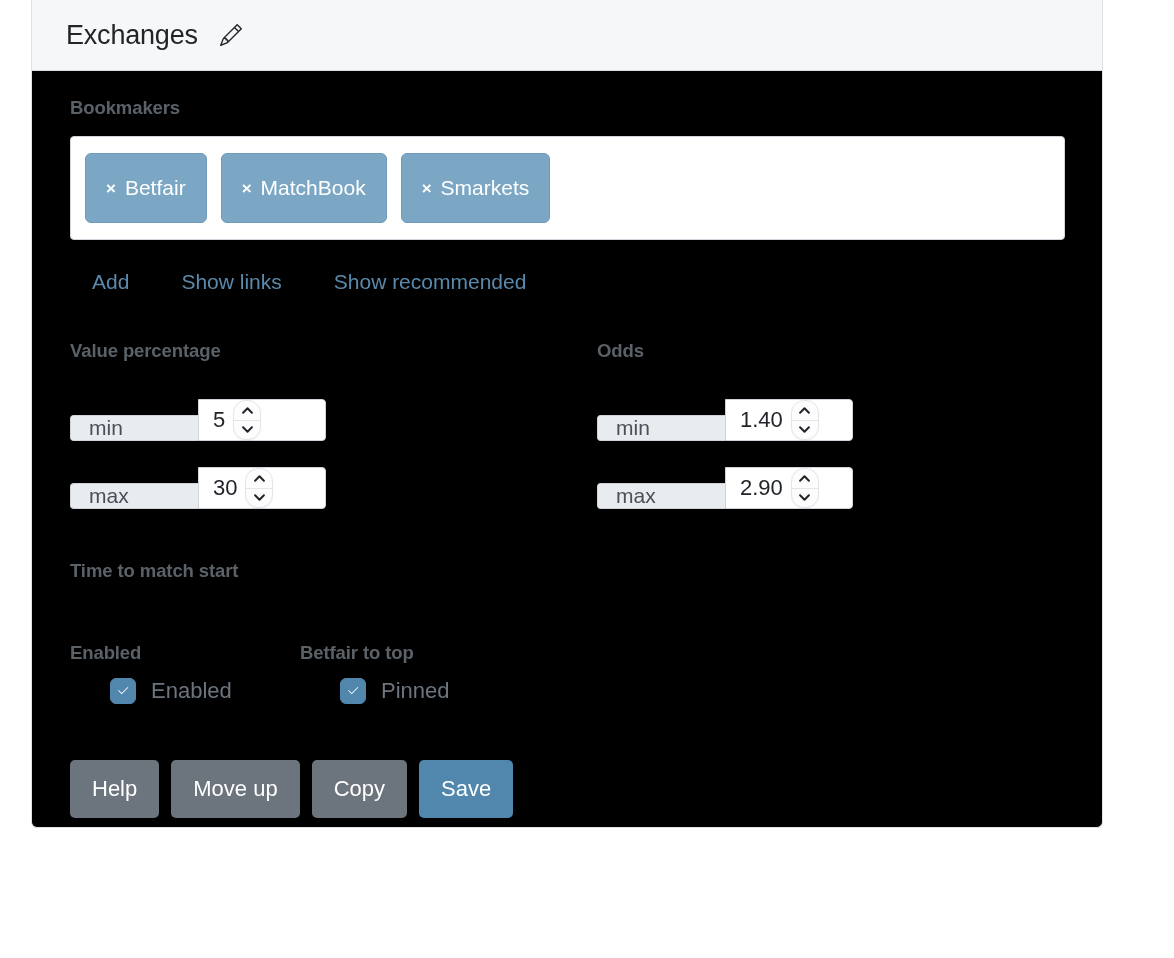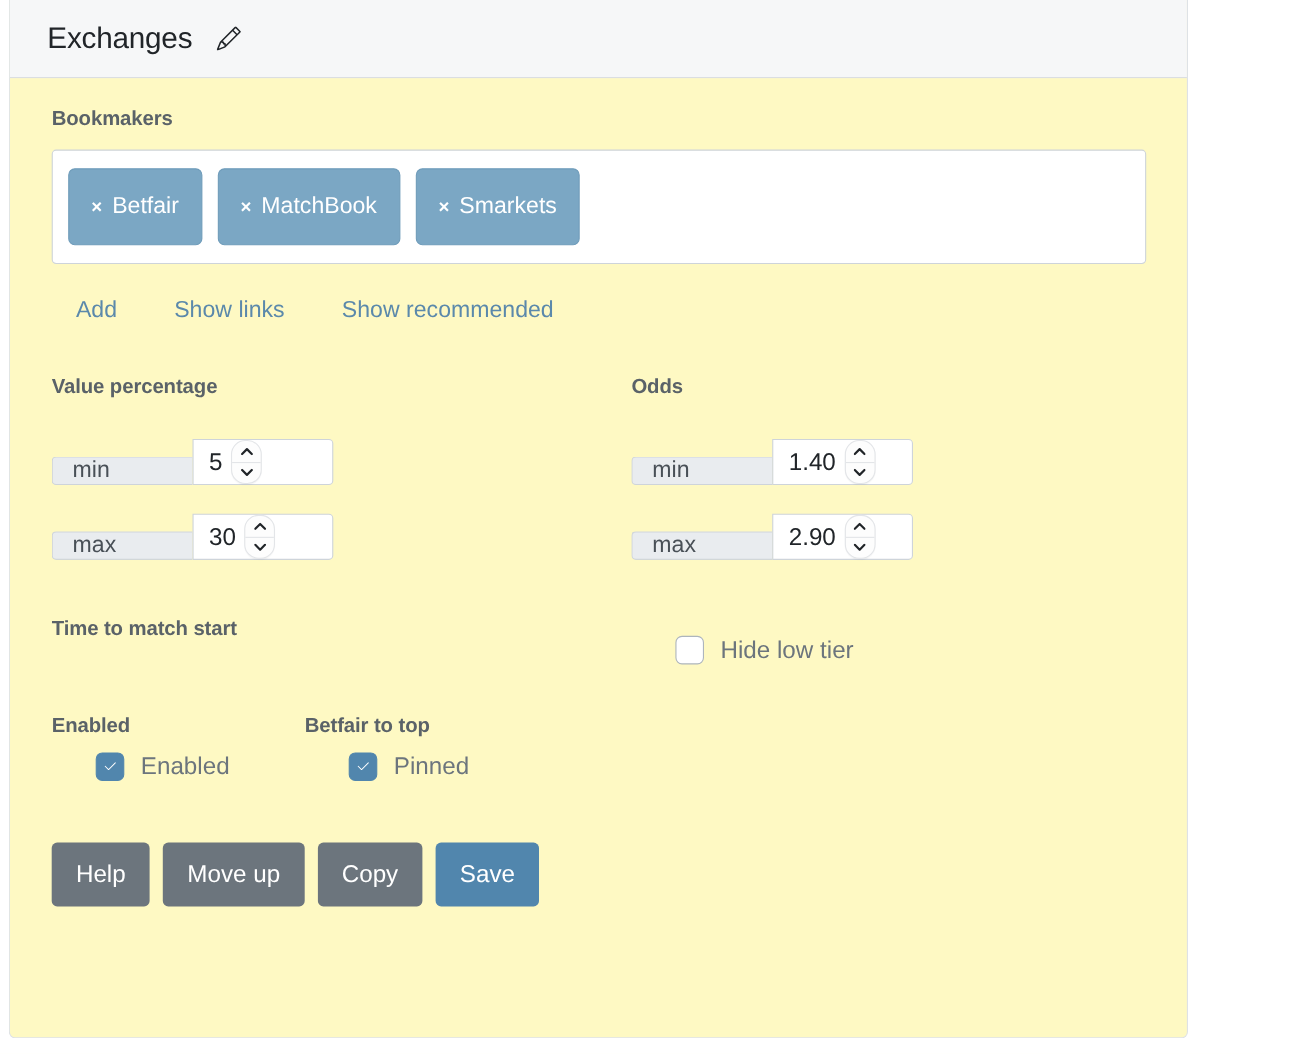--- a/index.html
+++ b/index.html
@@ -12,28 +12,28 @@
   }
   body {
     font-family: "Liberation Sans", sans-serif;
     color: #212529;
     -webkit-font-smoothing: antialiased;
   }
 
   
   .card {
     position: absolute;
-    left: 8px;
+    left: 31px;
     top: 0px;
     width: 1072px;
-    height: 944px;
+    height: 828px;
     border: 1px solid #dee2e6;
     border-top: none;
     border-radius: 0 0 6px 6px;
-    background: #fef9c3;
+    background: #000000;
     box-sizing: border-box;
   }
   .card-header {
     height: 71px;
     background: #f6f7f8;
     border-bottom: 1px solid #dbdee1;
     display: flex;
     align-items: center;
     padding-left: 34px;
     box-sizing: border-box;
@@ -392,24 +392,20 @@
       </div>
     </div>
 
     <div class="grid">
       <div class="col-left">
         <div class="section-label field-label">Time to match start</div>
 
       </div>
 
       <div class="col-right">
-        <div class="check-row">
-          <span class="checkbox"></span>
-          <span class="check-label">Hide low tier</span>
-        </div>
       </div>
     </div>
 
     <div class="toggles">
       <div class="toggle-col-1">
         <div class="section-label">Enabled</div>
         <div class="check-row">
           <span class="checkbox checked">
             <svg width="14" height="14" viewBox="0 0 16 16" fill="#ffffff">
                 <path d="M13.854 3.646a.5.5 0 0 1 0 .708l-7 7a.5.5 0 0 1-.708 0l-3.5-3.5a.5.5 0 1 1 .708-.708L6.5 10.293l6.646-6.647a.5.5 0 0 1 .708 0z"></path>

